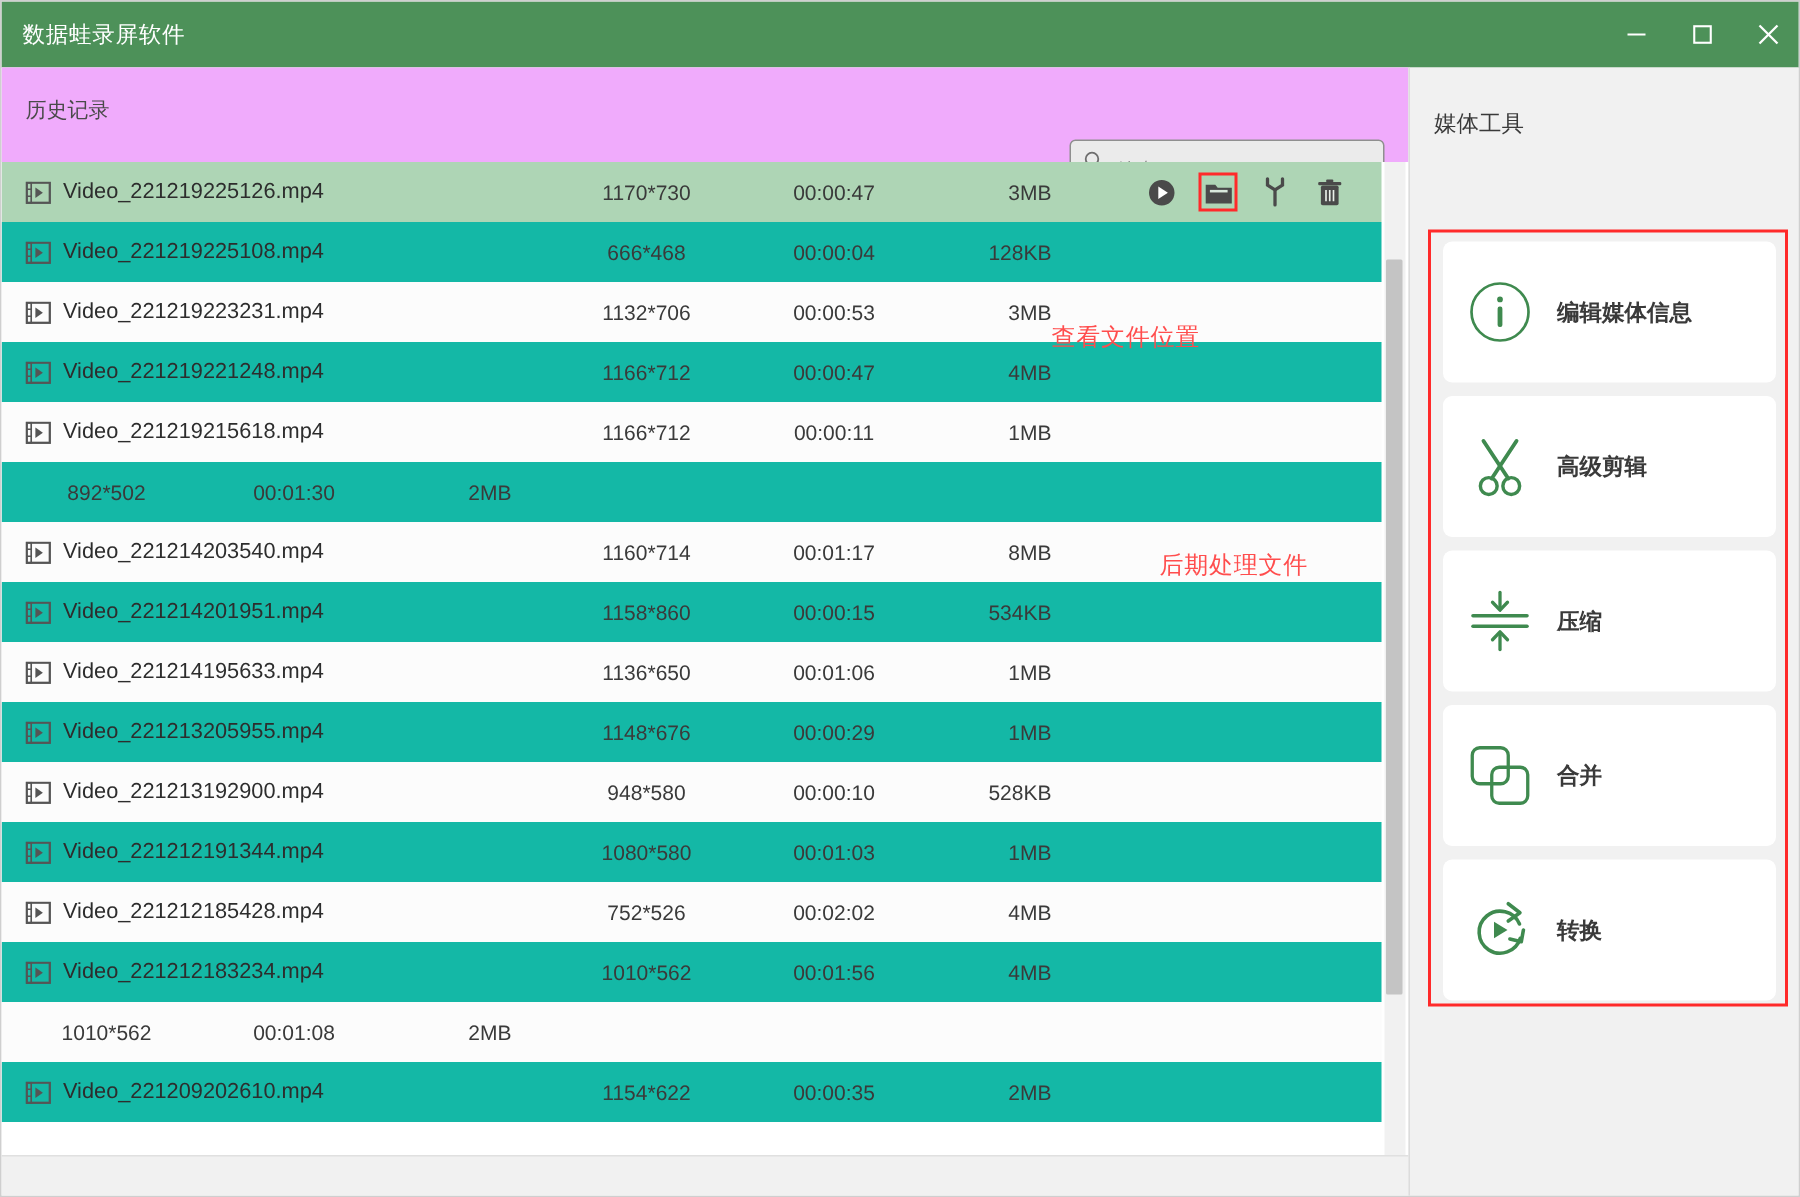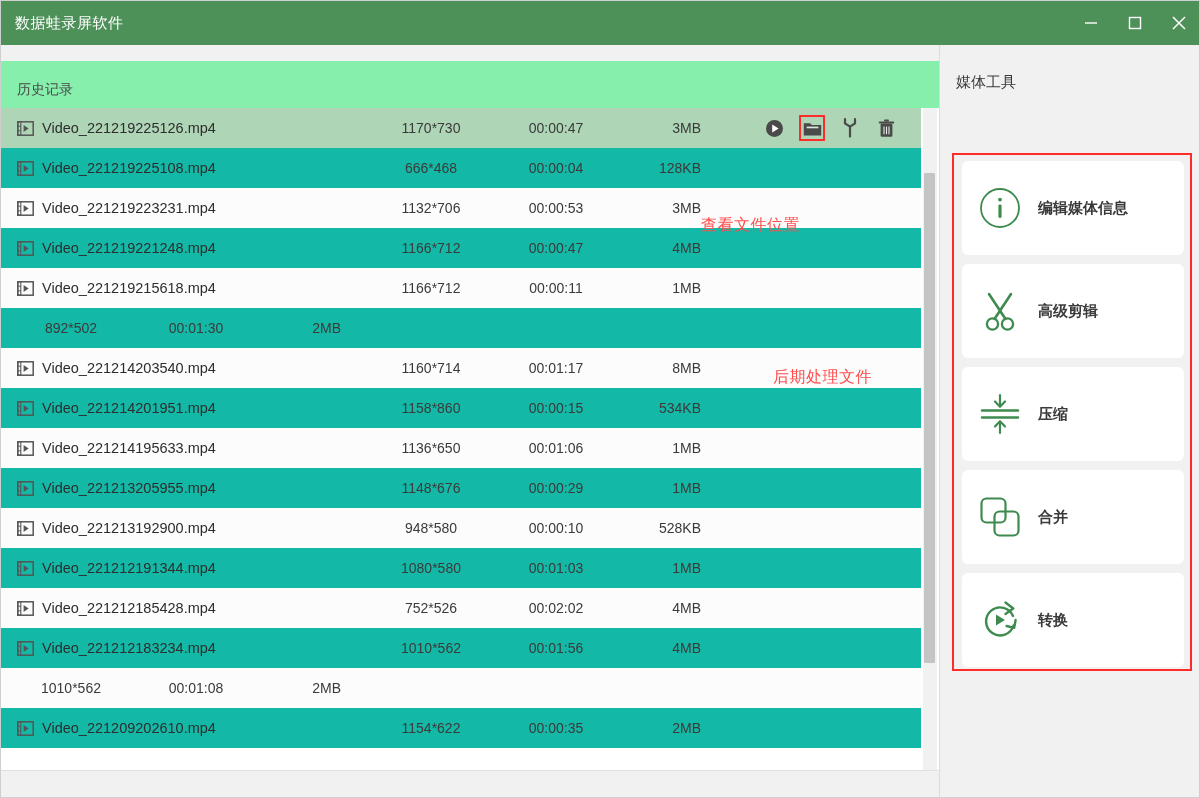--- a/index.html
+++ b/index.html
@@ -60,24 +60,24 @@
   
   .left-pane {
     position: absolute;
     left: 0; top: 44px;
     width: 938px;
     height: 754px;
     background: #f1f1f1;
   }
   .toolbar {
     position: absolute;
-    left: 0; top: 16px;
+    left: 0; top: 0;
     width: 938px;
     height: 63px;
-    background: #86efac;
+    background: #f0abfc;
   }
   .hist-label {
     position: absolute;
     left: 16px; top: 20px;
     font-size: 14px;
     color: #4a4a4a;
     white-space: nowrap;
   }
   .hist-select {
     position: absolute;

